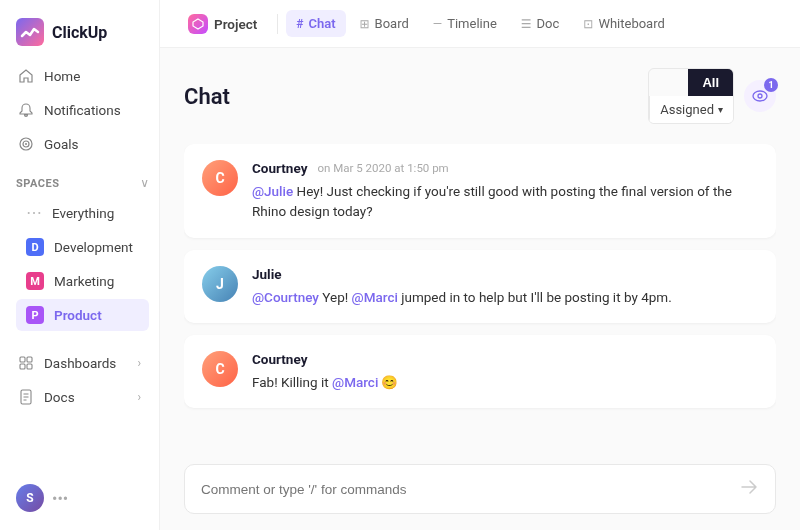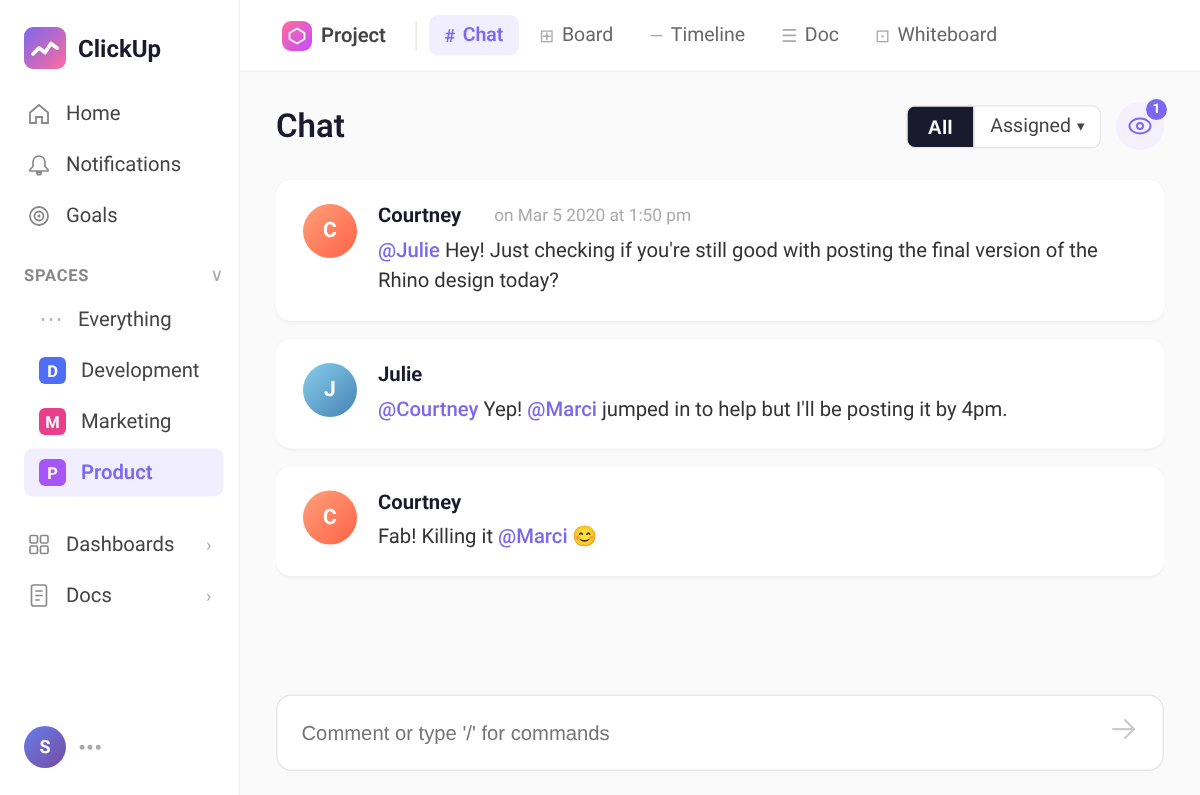--- a/index.html
+++ b/index.html
@@ -237,20 +237,21 @@
       display: flex;
       align-items: center;
       gap: 10px;
     }
     .filter-group {
       display: flex;
       align-items: flex-end;
       border: 1px solid #e8e8e8;
       border-radius: 6px;
       overflow: hidden;
+      flex-direction: column;
     }
     .filter-btn {
       padding: 6px 14px;
       font-size: 13px;
       cursor: pointer;
       background: #fff;
       color: #444;
       border: none;
     }
     .filter-btn.active {
@@ -331,22 +332,22 @@
     }
     .avatar-julie {
       background: linear-gradient(135deg, #87ceeb, #4682b4);
       color: #fff;
       font-size: 14px;
       font-weight: 700;
     }
     .msg-content { flex: 1; }
     .msg-header {
       display: flex;
-      align-items: flex-start;
-      gap: 22px;
+      align-items: center;
+      gap: 10px;
       margin-bottom: 5px;
     }
     .msg-author {
       font-size: 13.5px;
       font-weight: 700;
       color: #1a1a2e;
     }
     .msg-time {
       font-size: 11.5px;
       color: #aaa;

